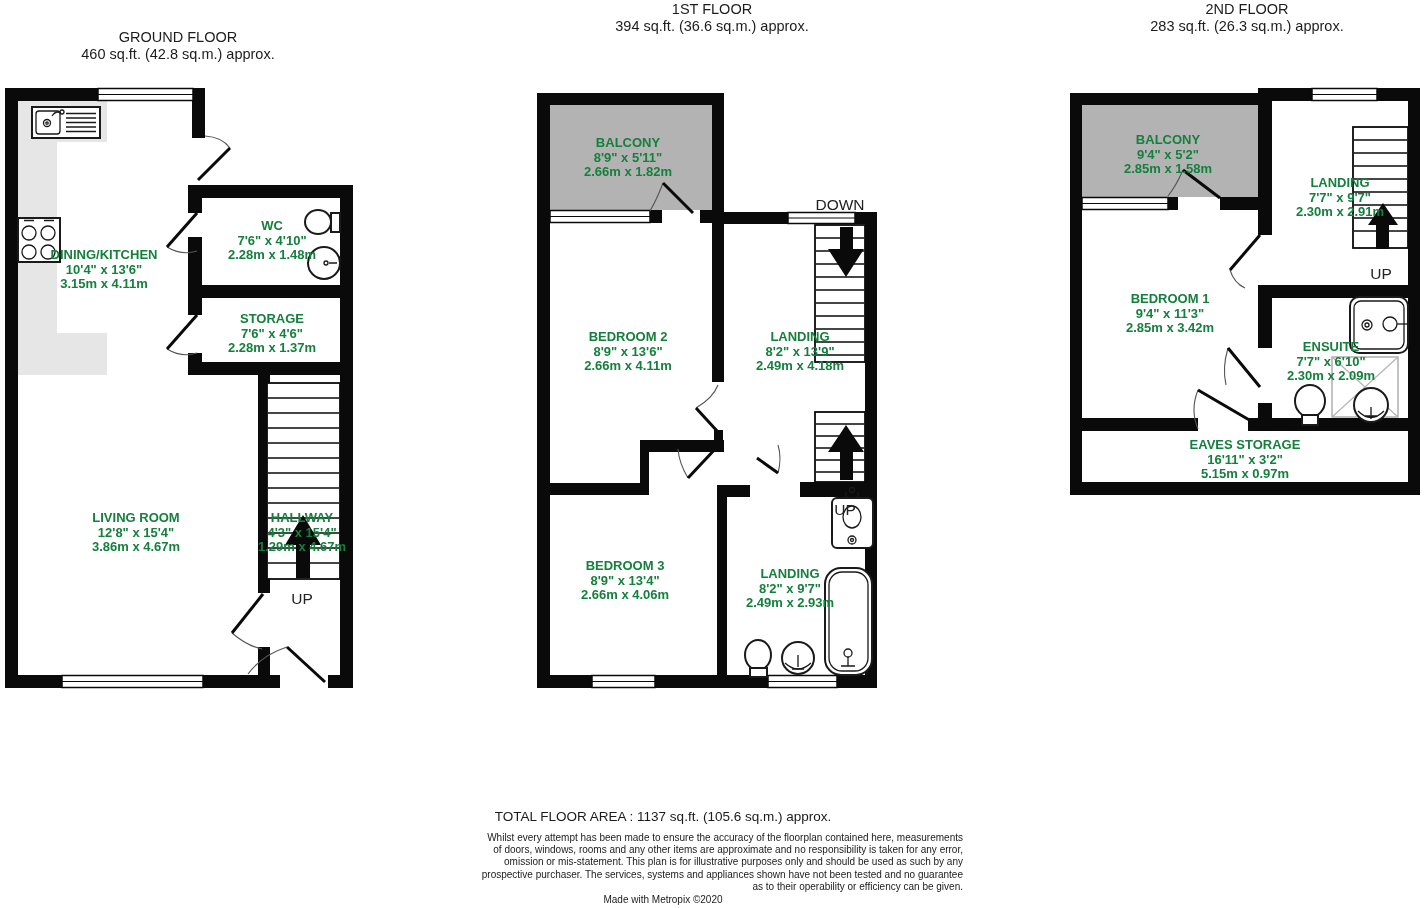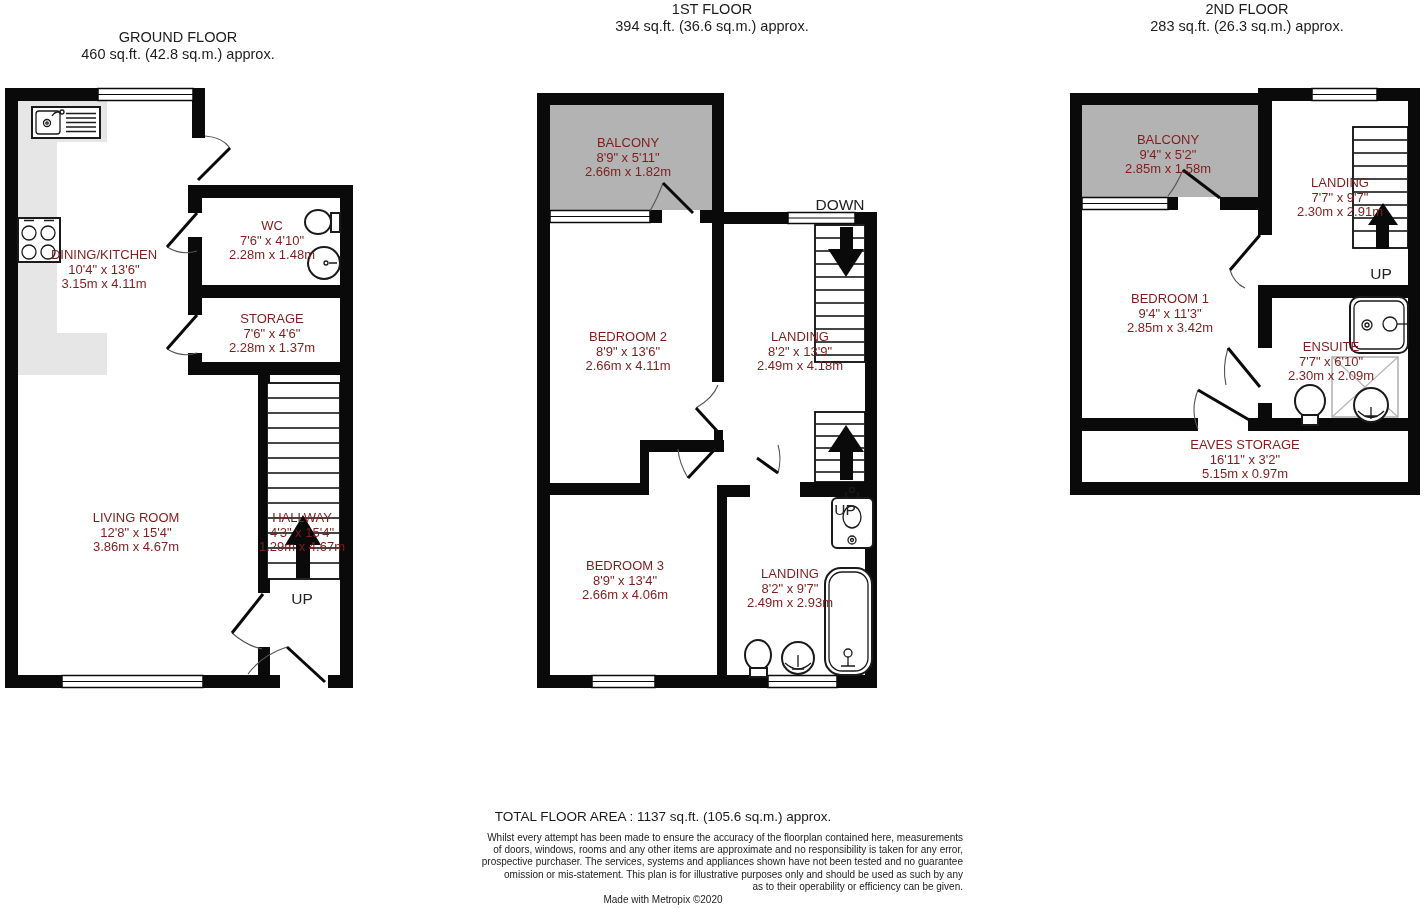--- a/index.html
+++ b/index.html
@@ -16,21 +16,21 @@
   .tread{stroke:#0a0a0a;stroke-width:1.4;fill:none;}
   .arrow{fill:#0a0a0a;}
   .leaf{stroke:#0a0a0a;stroke-width:3;fill:none;}
   .arc{stroke:#555;stroke-width:1.1;fill:none;}
   .fix{fill:#ffffff;stroke:#1a1a1a;stroke-width:2;}
   .fix1{fill:none;stroke:#1a1a1a;stroke-width:1.3;}
   .tray{fill:#ffffff;stroke:#9a9a9a;stroke-width:1.2;}
   .trayl{stroke:#b5b5b5;stroke-width:1.2;fill:none;}
   
   .hdr{font-size:14.5px;line-height:17px;text-align:center;color:#1c1c1c;}
-  .rlabel{font-size:13px;line-height:14.5px;font-weight:normal;text-align:center;color:#7f1d1d;white-space:nowrap;}
+  .rlabel{font-size:13px;line-height:14.5px;font-weight:bold;text-align:center;color:#15803d;white-space:nowrap;}
   .dir{font-size:15.5px;text-align:center;color:#222;}
   .total{font-size:13.5px;text-align:center;color:#1a1a1a;}
   .disc{font-size:10px;line-height:12.2px;text-align:right;color:#1a1a1a;}
   .credit{font-size:10px;text-align:center;color:#1a1a1a;margin-top:1px;}
 </style>
 </head>
 <body>
 
 <svg style="left:0px;top:85px" width="365" height="615" viewBox="0 0 365 615">
   <g>
@@ -349,17 +349,17 @@
 <div class="abs rlabel" style="left:1145px;top:438px;width:200px;">
   <div>EAVES STORAGE</div>
   <div>16'11" x 3'2"</div>
   <div>5.15m x 0.97m</div>
 </div>
 
 <div class="abs total" style="left:363px;top:809px;width:600px;">TOTAL FLOOR AREA : 1137 sq.ft. (105.6 sq.m.) approx.</div>
 <div class="abs" style="left:363px;top:832px;width:600px;">
   <div class="disc">Whilst every attempt has been made to ensure the accuracy of the floorplan contained here, measurements</div>
   <div class="disc">of doors, windows, rooms and any other items are approximate and no responsibility is taken for any error,</div>
+  <div class="disc">omission or mis-statement. This plan is for illustrative purposes only and should be used as such by any</div>
   <div class="disc">prospective purchaser. The services, systems and appliances shown have not been tested and no guarantee</div>
-  <div class="disc">omission or mis-statement. This plan is for illustrative purposes only and should be used as such by any</div>
   <div class="disc">as to their operability or efficiency can be given.</div>
   <div class="credit">Made with Metropix ©2020</div>
 </div>
 
 </body></html>

